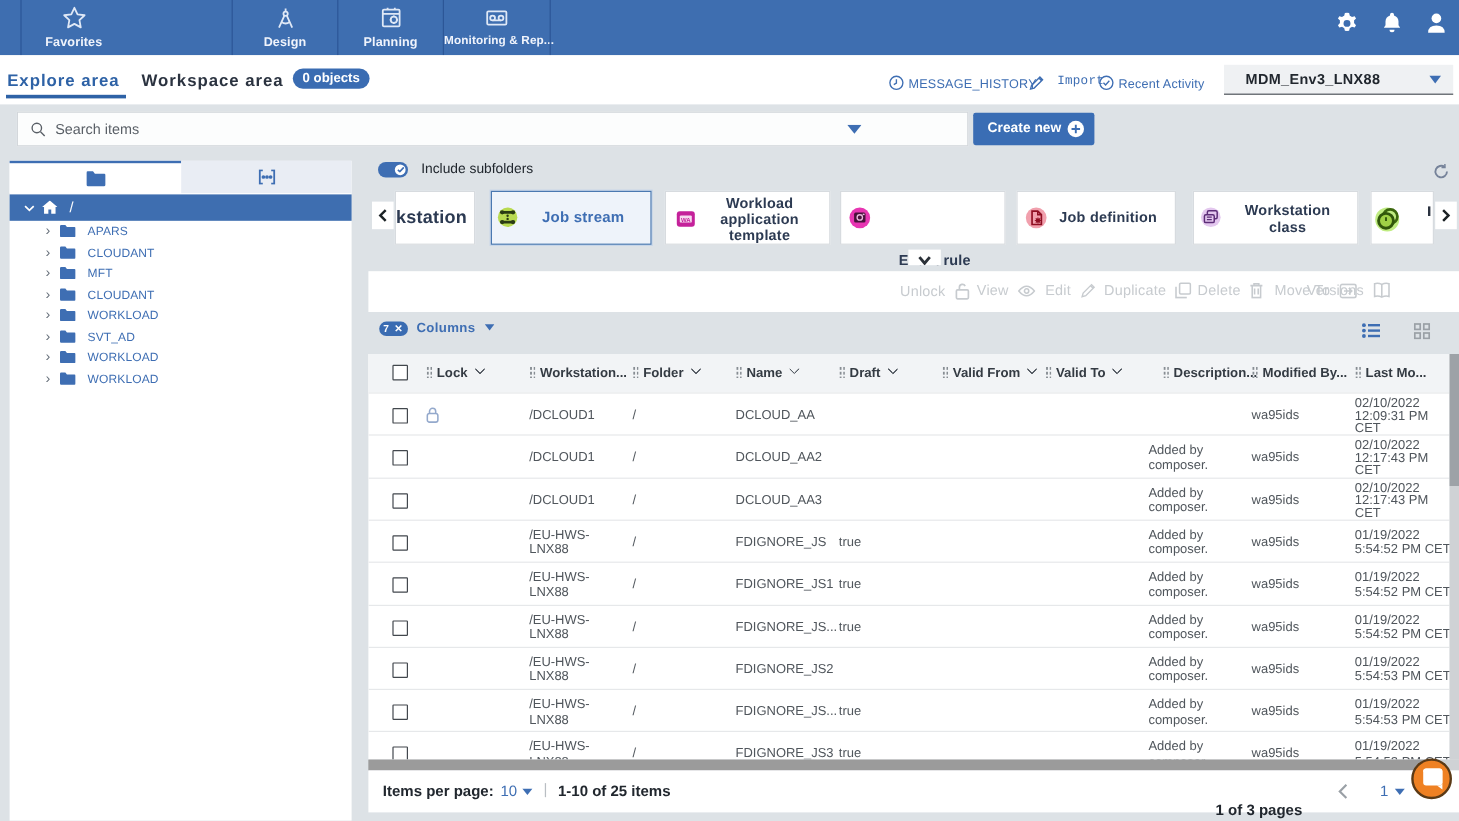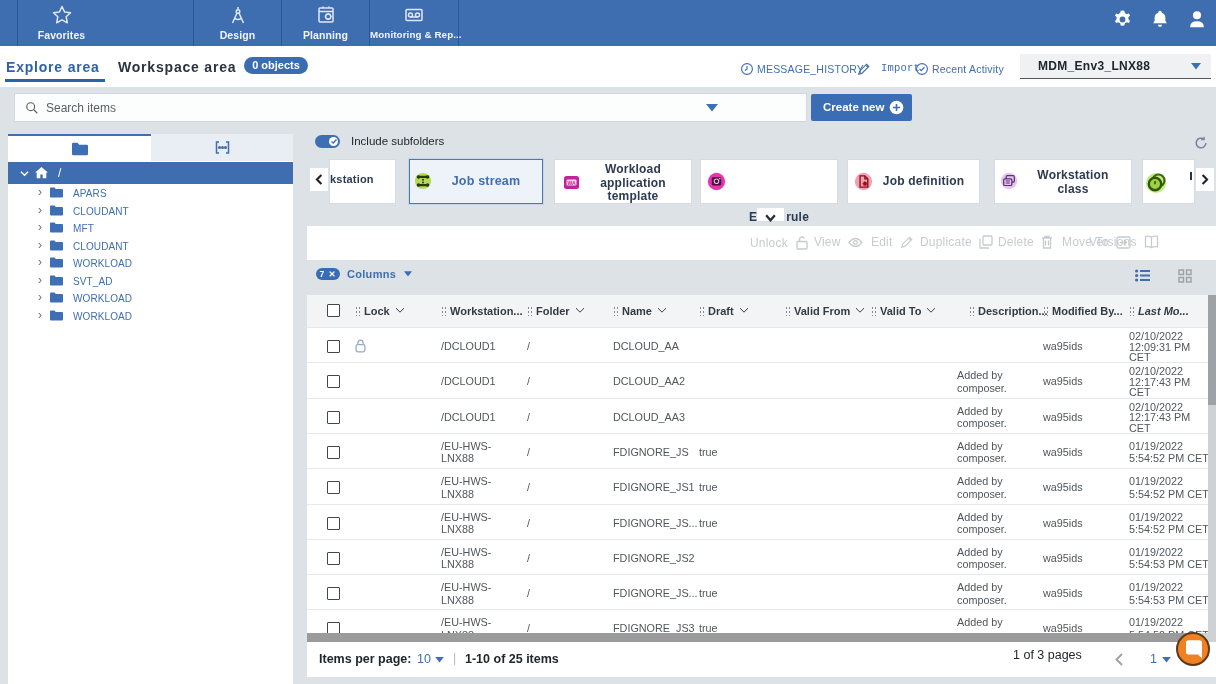--- a/index.html
+++ b/index.html
@@ -259,21 +259,21 @@
 <div class="abs" id="togglelbl">Include subfolders</div>
 <svg class="abs" style="left:1194px;top:136px;" width="14" height="14" viewBox="0 0 16 16" fill="none" stroke="#76839a" stroke-width="1.8">
     <path d="M13.5 8 a5.5 5.5 0 1 1-2.2-4.4"></path>
     <path d="M11.5 0.8 L11.6 4.1 L8.3 4.2" stroke-width="1.4"></path>
   </svg>
 
 <div class="carouselbtn" style="left:310px;"><svg style="margin-top:6px;" width="8" height="11" viewBox="0 0 10 16" fill="none" stroke="#1c2226" stroke-width="3">
       <path d="M8.5 1.5 L2 8 L8.5 14.5"></path>
     </svg></div>
 <div class="card" style="left:329px; width:67px;">
-    <div class="t" style="top:13px; left:0px; right:0; text-align:left; font-size:11px;">kstation</div>
+    <div class="t" style="top:13px; left:0px; right:0; text-align:left; font-size:15px;">kstation</div>
   </div>
 <div class="card" style="left:409px; width:134px; background:#eef3fa; border:1.5px solid #4a78b0; box-shadow:0 0 0 1px #c6d5e8;">
   <svg style="position:absolute;left:4px;top:12px;" width="18" height="18" viewBox="0 0 20 20">
       <circle cx="10" cy="10" r="9" fill="#b8da51"></circle>
       <path d="M4.5 5.5 h11 M4.5 14.5 h11" stroke="#2a3b14" stroke-width="2.6" stroke-linecap="round"></path>
       <circle cx="5" cy="5.5" r="2" fill="#2a3b14"></circle>
       <circle cx="15" cy="5.5" r="2" fill="#2a3b14"></circle>
       <circle cx="5" cy="14.5" r="2" fill="#2a3b14"></circle>
       <circle cx="15" cy="14.5" r="2" fill="#2a3b14"></circle>
       <circle cx="10" cy="8.6" r="1.1" fill="#2a3b14"></circle>
@@ -388,21 +388,21 @@
   <div class="cbox" style="top:9px;"></div>
   <div class="hcell" style="left:48px;"><span class="grip"></span>Lock <span class="sortcaret"></span></div>
   <div class="hcell" style="left:134px;"><span class="grip"></span>Workstation...</div>
   <div class="hcell" style="left:220px;"><span class="grip"></span>Folder <span class="sortcaret"></span></div>
   <div class="hcell" style="left:306px;text-align:center;"><span class="grip"></span>Name <span class="sortcaret"></span></div>
   <div class="hcell" style="left:392px;"><span class="grip"></span>Draft <span class="sortcaret"></span></div>
   <div class="hcell" style="left:478px;"><span class="grip"></span>Valid From <span class="sortcaret"></span></div>
   <div class="hcell" style="left:564px;"><span class="grip"></span>Valid To <span class="sortcaret"></span></div>
   <div class="hcell" style="left:662px;"><span class="grip"></span>Description...</div>
   <div class="hcell" style="left:736px;"><span class="grip"></span>Modified By...</div>
-  <div class="hcell" style="left:822px;font-style:italic;"><span class="grip"></span>Last Mo...</div>
+  <div class="hcell" style="left:822px;"><span class="grip"></span>Last Mo...</div>
   </div>
   <div class="trow" style="top:32.0px; height:35.3px;">
       <div class="cbox" style="top:12px;"></div>
       <svg style="position:absolute;left:48px;top:11px;" width="11" height="14" viewBox="0 0 12 15" fill="none" stroke="#94a9cc" stroke-width="1.4">
         <rect x="1.2" y="6" width="9.6" height="7.8" rx="2"></rect>
         <path d="M3.2 6 V4 a2.8 2.8 0 0 1 5.6 0 V6"></path>
       </svg>
       <div class="cell" style="left:134px; top:12px;">/DCLOUD1</div>
       <div class="cell" style="left:220px; top:12px;">/</div>
       <div class="cell" style="left:306px; top:12px;">DCLOUD_AA</div>
@@ -493,21 +493,21 @@
     <div class="thumb"></div>
   </div>
 <div class="abs" id="footer">
   <span style="position:absolute;left:12px;top:10px;font-weight:bold;">Items per page:</span>
   <span style="position:absolute;left:110px;top:10px;color:#3e6eb3;">10</span>
   <svg style="position:absolute;left:128px;top:15px;" width="9" height="6" viewBox="0 0 10 7">
       <path d="M0 0 h10 l-5 6.5z" fill="#3e6eb3"></path>
     </svg>
   <span style="position:absolute;left:146px;top:9px;color:#b9bec3;">|</span>
   <span style="position:absolute;left:158px;top:10px;font-weight:bold;">1-10 of 25 items</span>
-  <span style="position:absolute;left:706px;top:6px;font-weight:normal;">1 of 3 pages</span>
+  <span style="position:absolute;left:706px;top:26px;font-weight:bold;">1 of 3 pages</span>
   <svg style="position:absolute;left:808px;top:11px;" width="8" height="13" viewBox="0 0 8 13" fill="none" stroke="#9aa0a6" stroke-width="1.8">
       <path d="M7 1 L1.5 6.5 L7 12"></path>
     </svg>
   <span style="position:absolute;left:843px;top:10px;color:#3e6eb3;">1</span>
   <svg style="position:absolute;left:855px;top:15px;" width="9" height="6" viewBox="0 0 10 7">
       <path d="M0 0 h10 l-5 6.5z" fill="#3e6eb3"></path>
     </svg>
 </div>
 <div class="abs" id="chat">
   <svg style="position:absolute;left:5.5px;top:5px;" width="20" height="20" viewBox="0 0 20 20">

